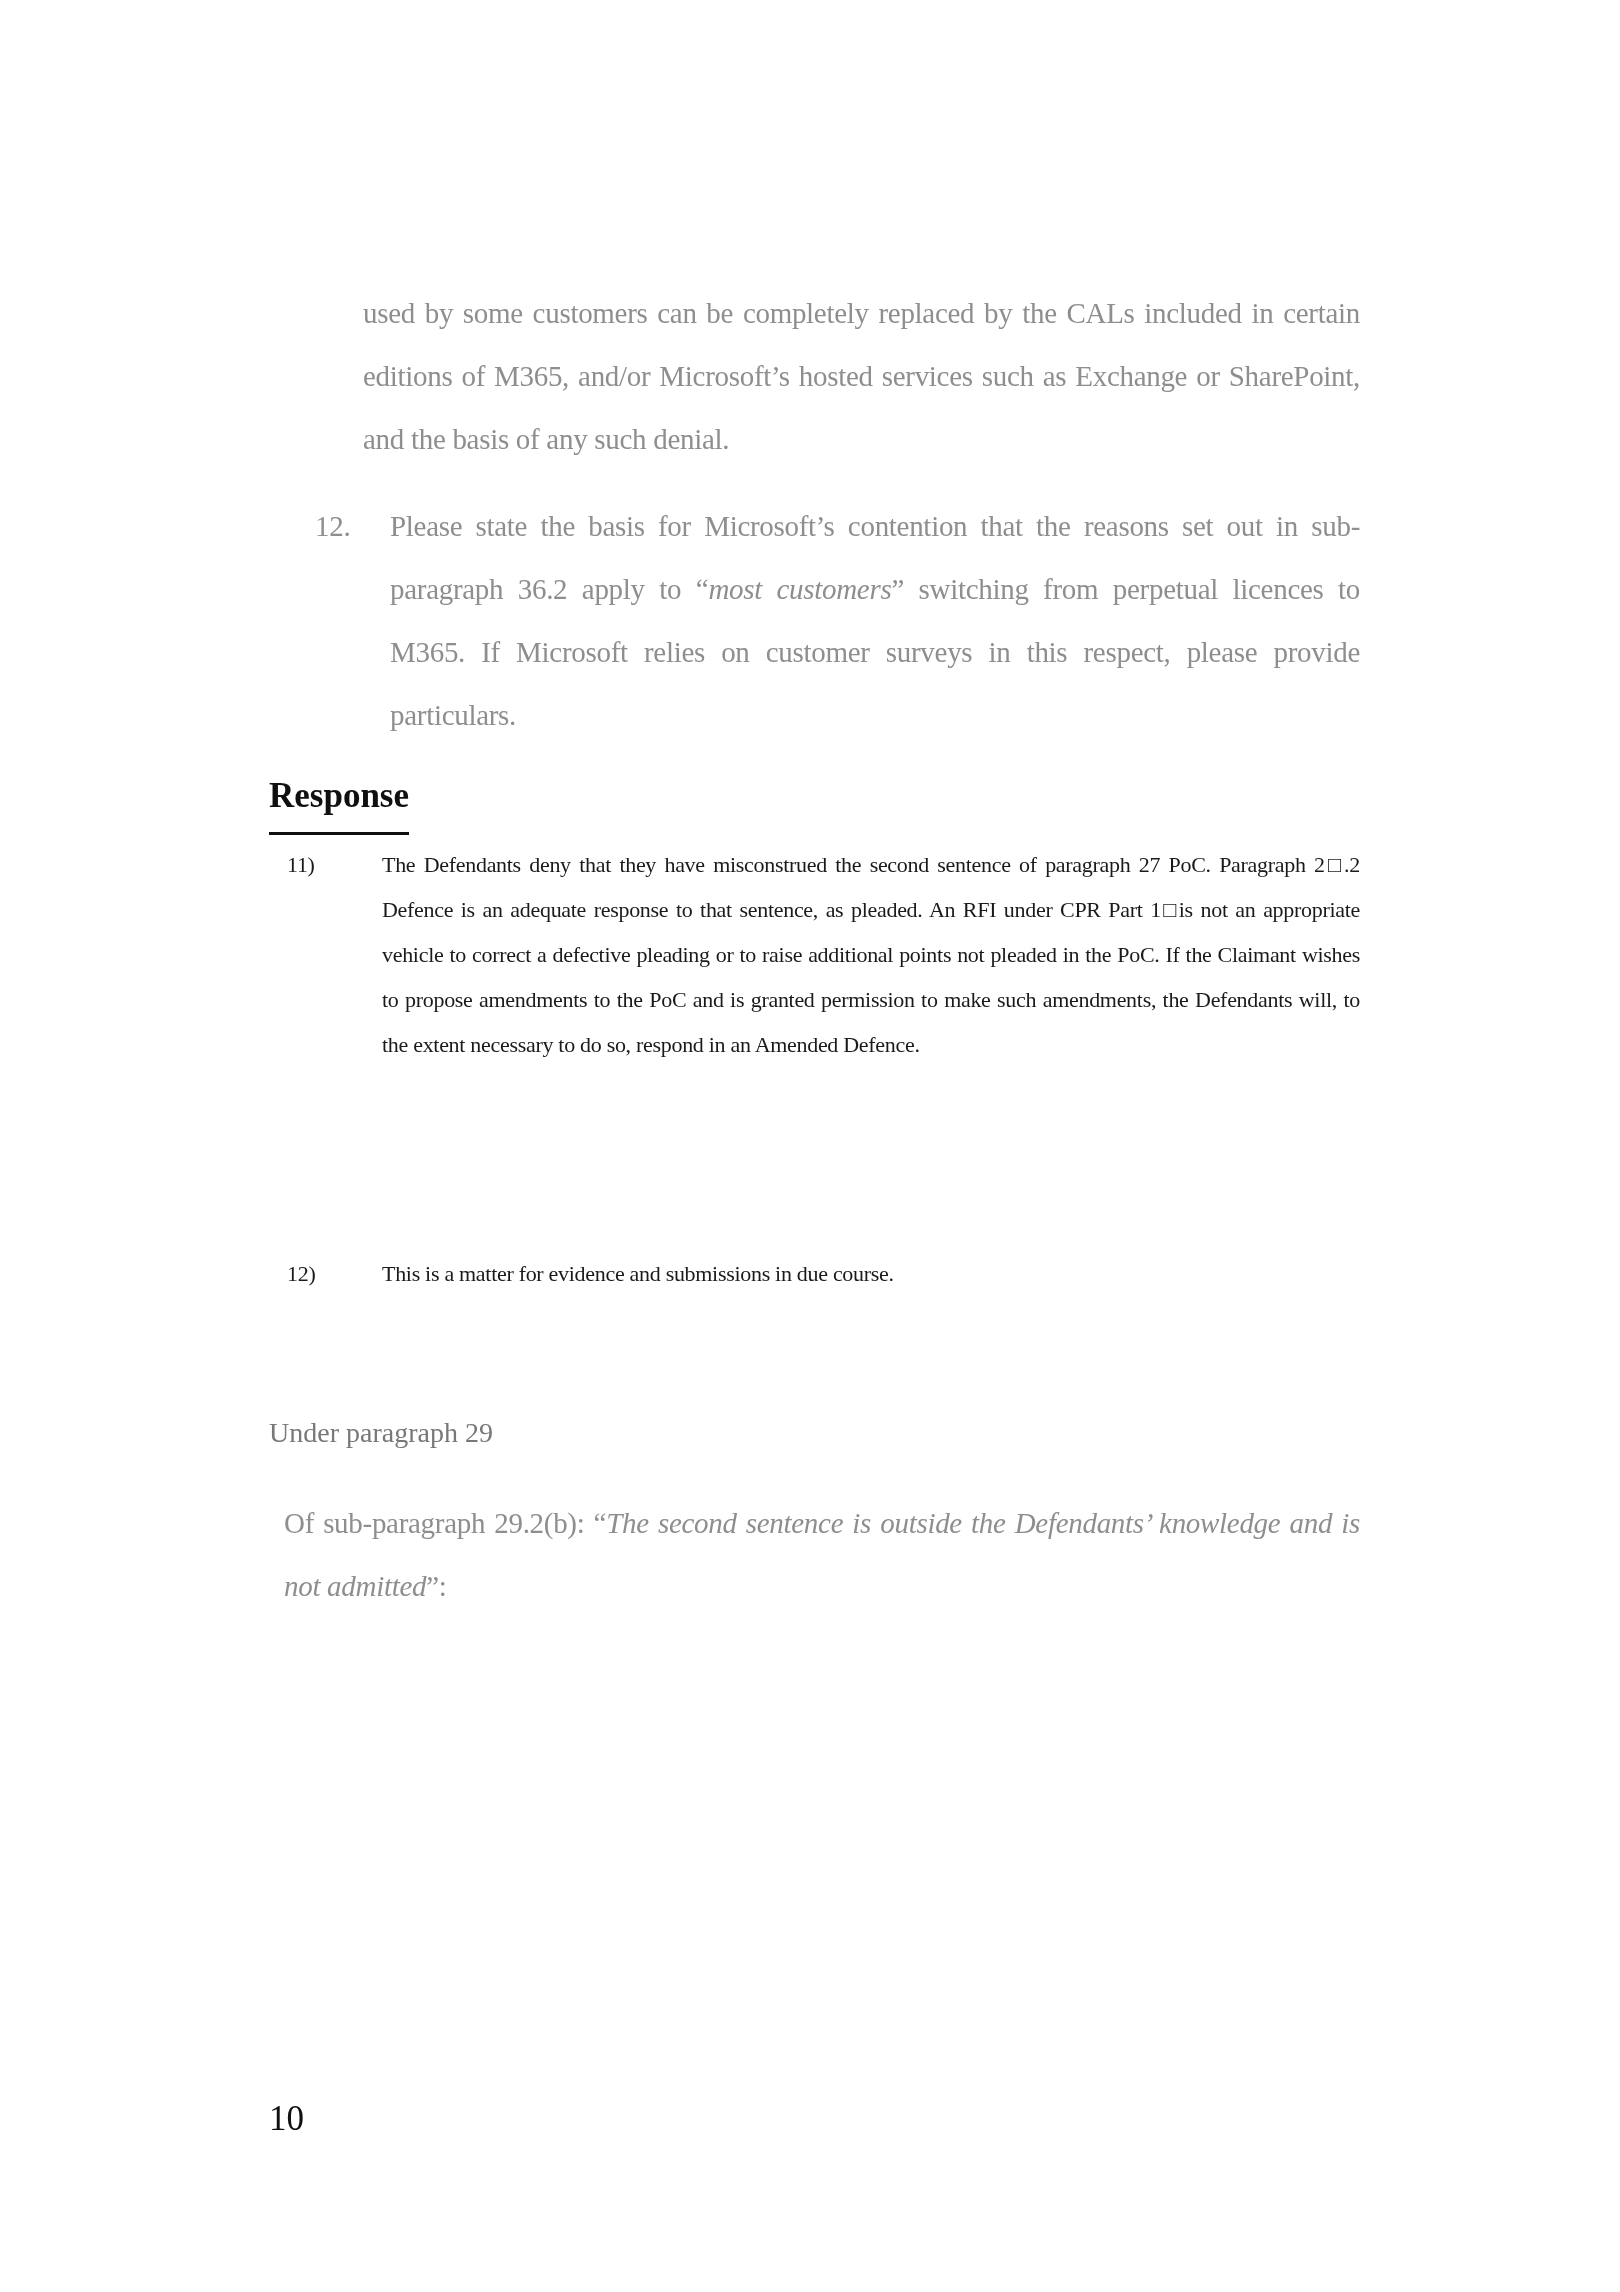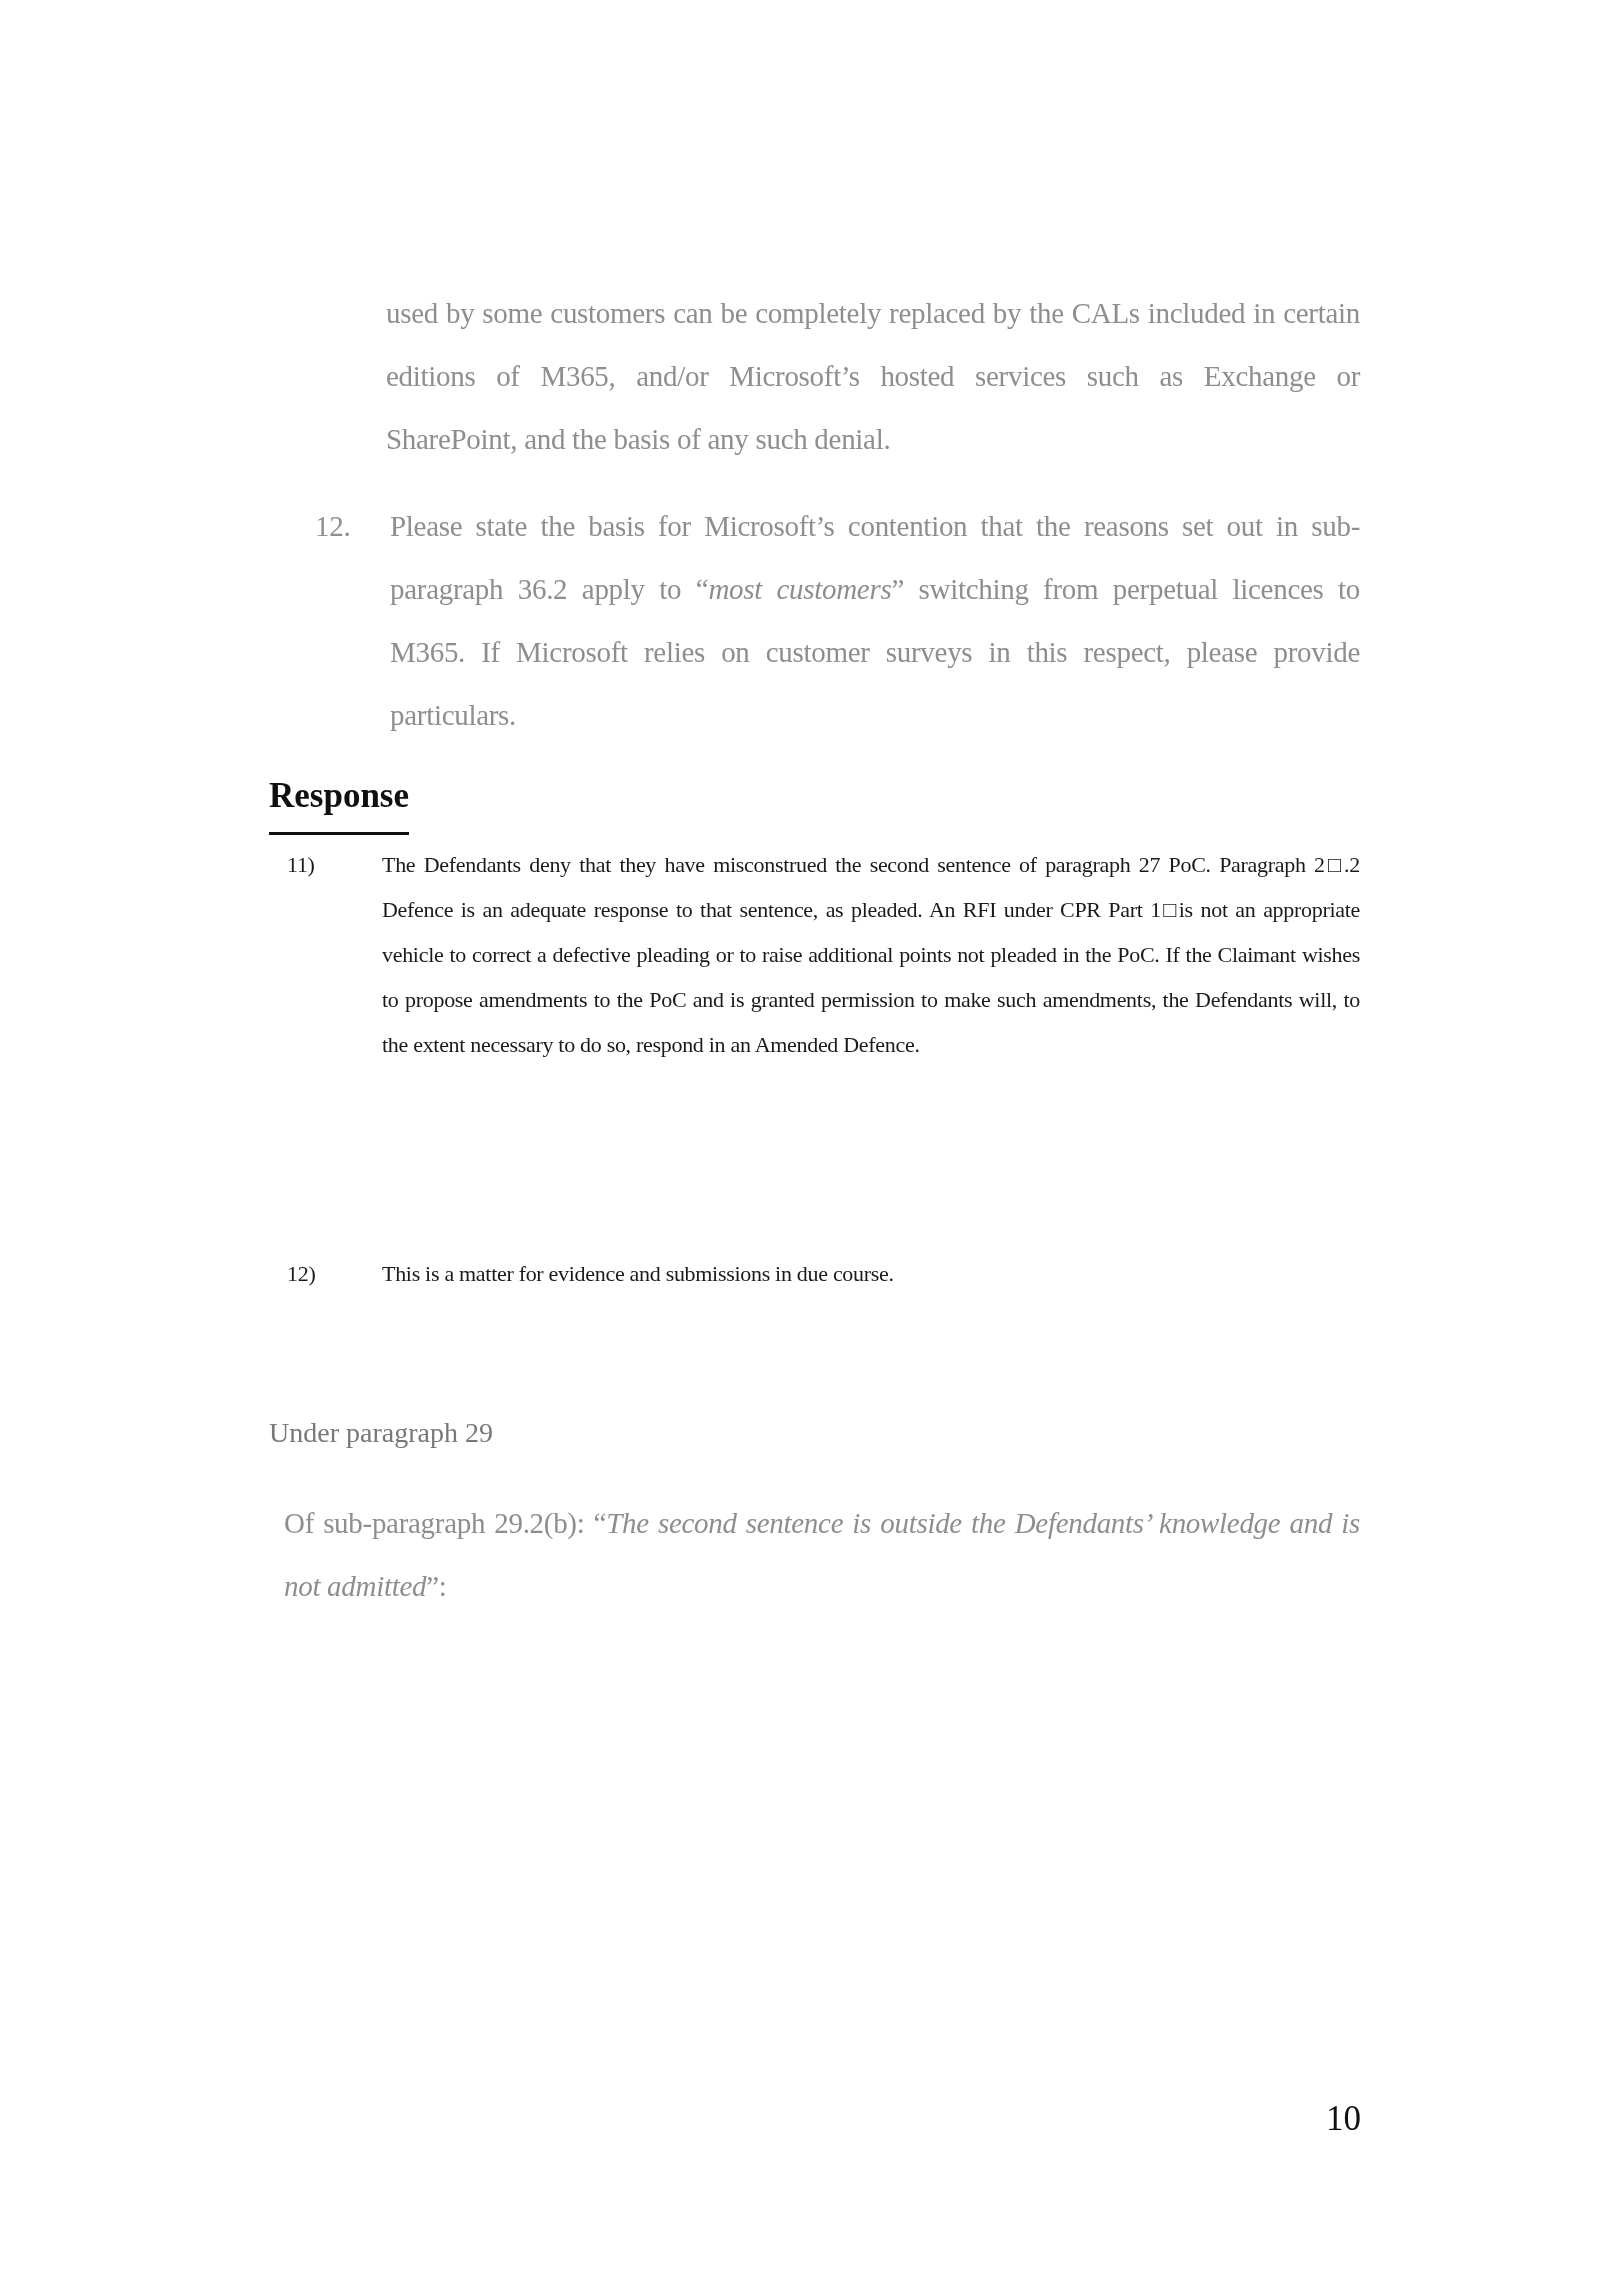--- a/index.html
+++ b/index.html
@@ -69,32 +69,32 @@
     font-size: 28px;
     line-height: 63px;
     font-weight: normal;
   }
   .ital { font-style: italic; }
 
   .page-number {
     position: absolute;
     left: 269px;
     width: 1092px;
-    text-align: right;
+    text-align: left;
     color: #111111;
     font-size: 35px;
     line-height: 45px;
   }
 </style>
 </head>
 <body>
 
 <div class="page">
 
-  <div class="block req" style="left:363px; top:282px;margin-left:23px;">used by some customers can be completely replaced by the CALs included in certain editions of M365, and/or Microsoft’s hosted services such as Exchange or SharePoint, and the basis of any such denial.</div>
+  <div class="block req" style="left:363px; top:282px;">used by some customers can be completely replaced by the CALs included in certain editions of M365, and/or Microsoft’s hosted services such as Exchange or SharePoint, and the basis of any such denial.</div>
 
   <div class="block req hang" style="left:287px; top:495px;">
     <span class="item-num">12.</span>
     <span>Please state the basis for Microsoft’s contention that the reasons set out in sub-paragraph 36.2 apply to “</span><span class="ital">most customers</span><span>” switching from perpetual licences to M365.  If Microsoft relies on customer surveys in this respect, please provide particulars.</span>
   </div>
 
   <div class="block resp-heading" style="left:269px; top:764px;">
     <span class="underlined">Response</span>
   </div>
 

